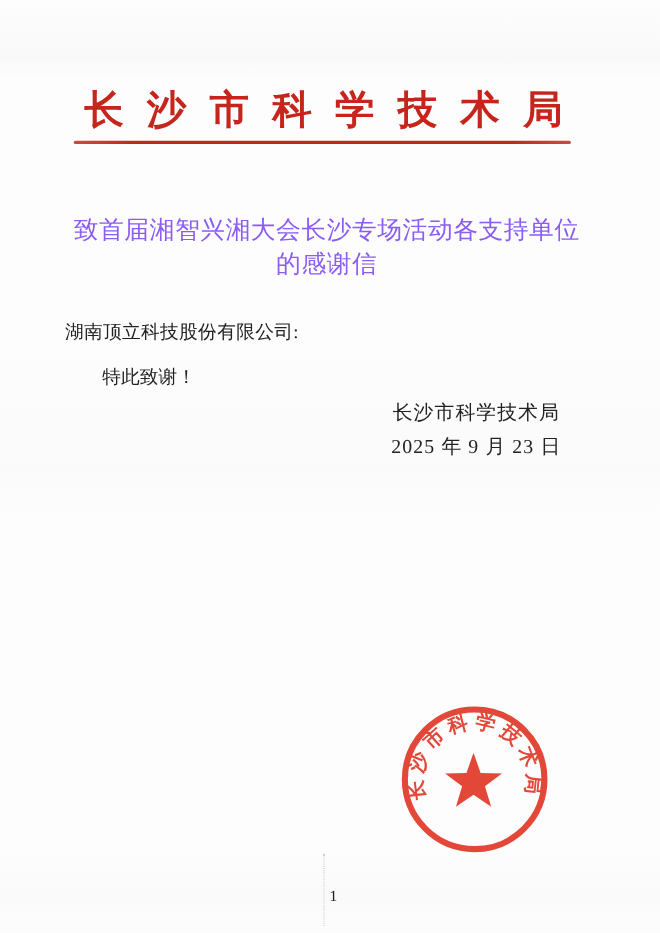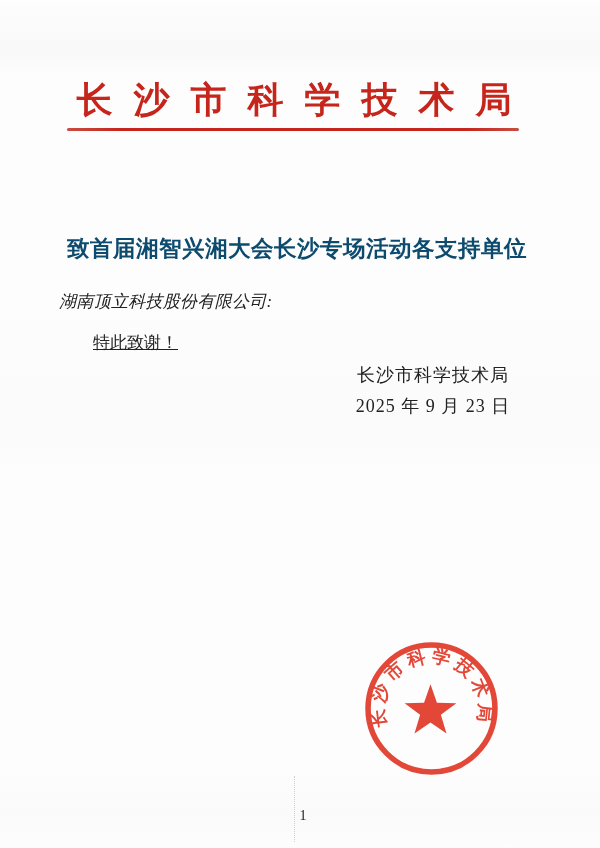--- a/index.html
+++ b/index.html
@@ -37,37 +37,36 @@
     white-space:nowrap;
   }
   .rule{
     position:absolute;top:128px;left:67px;width:452px;height:3px;
     background:linear-gradient(90deg,#c94c41,var(--header-red) 12%,var(--header-red) 88%,#c94c41);
     border-radius:2px;
   }
   .doc-title{
     position:absolute;top:193px;left:20px;right:26px;
     text-align:center;
-    font-size:22.5px;font-weight:bold;line-height:31px;
-    color:#0c4a6e;
+    font-size:22.5px;font-weight:normal;line-height:31px;
+    color:#8b5cf6;
     letter-spacing:0.5px;
-    margin-top:40px;
   }
   .content{
     position:absolute;top:288px;left:59px;width:484px;
     font-size:17px;line-height:28.5px;
     color:var(--text-black);
   }
-  .salutation{margin:0 0 4px 0;letter-spacing:0.3px;font-style:italic;}
+  .salutation{margin:0 0 4px 0;letter-spacing:0.3px;}
   .para{
     margin:0;text-indent:2em;text-align:justify;
     letter-spacing:0.1px;
   }
   .para + .para{margin-top:5px;}
-  .closing{margin:12px 0 0 0;text-indent:2em;text-decoration:underline;}
+  .closing{margin:12px 0 0 0;text-indent:2em;}
   .signature{
     margin:3px 0 0 276px;width:196px;
     text-align:center;font-size:18px;line-height:31px;
     letter-spacing:1px;white-space:nowrap;
   }
   .seal{
     position:absolute;left:361px;top:638px;width:141px;height:141px;
     opacity:0.9;mix-blend-mode:multiply;
     pointer-events:none;
   }
@@ -92,20 +91,21 @@
 <body>
 
 <div class="page">
 
   <div class="letterhead">长沙市科学技术局</div>
 
   <div class="rule"></div>
 
   <div class="doc-title">
     <div>致首届湘智兴湘大会长沙专场活动各支持单位</div>
+    <div>的感谢信</div>
   </div>
 
   <div class="content">
     <div class="salutation">湖南顶立科技股份有限公司:</div>
     <p class="closing">特此致谢！</p>
     <div class="signature">
       <div>长沙市科学技术局</div>
       <div>2025 年 9 月 23 日</div>
     </div>
   </div>

